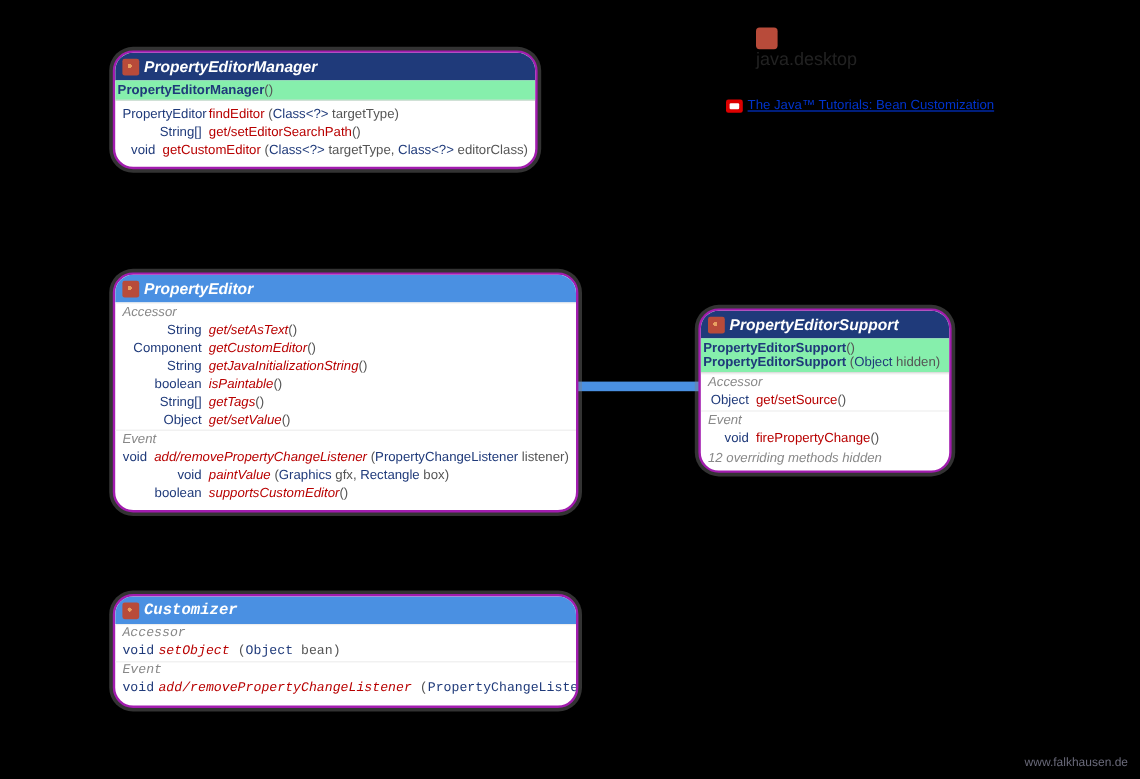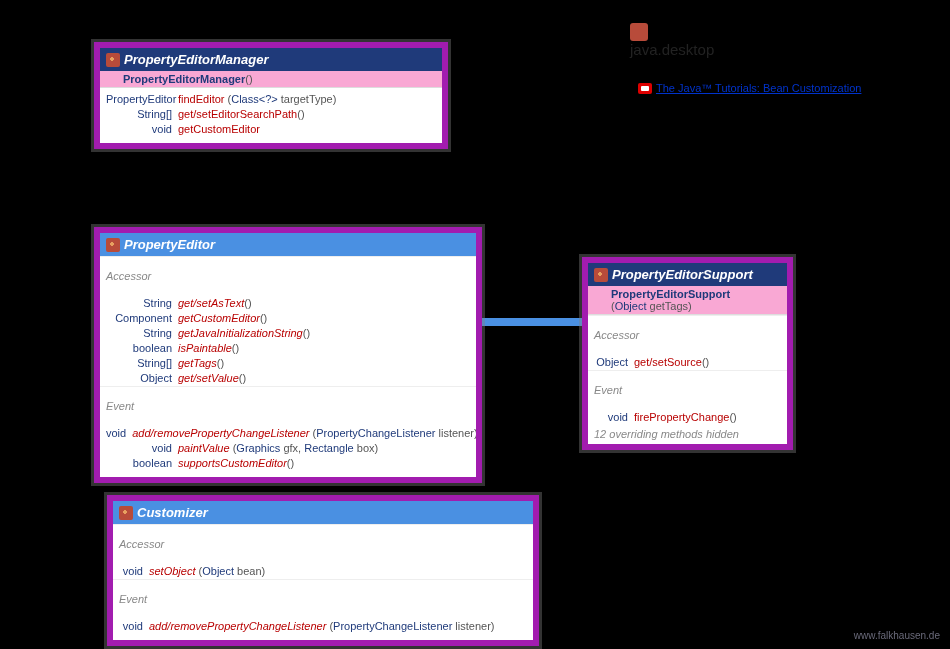--- a/index.html
+++ b/index.html
@@ -9,22 +9,22 @@
     height: 649px;
     background: #000;
     font-family: Arial, Helvetica, sans-serif;
     font-size: 11px;
     position: relative;
     overflow: hidden;
   }
   .box {
     position: absolute;
     background: #fff;
-    border: 6px solid #a21caf;
-    border-radius: 0;
+    border: 2px solid #a21caf;
+    border-radius: 17px;
     box-shadow: 0 0 0 3px rgba(128,128,128,0.4);
     overflow: hidden;
   }
   .box-header {
     background: #1f3a7a;
     color: #fff;
     font-weight: bold;
     font-style: italic;
     padding: 4px 6px;
     font-size: 13px;
@@ -38,39 +38,39 @@
     background: #b84b3a;
     border-radius: 2px;
     display:inline-block;
     position:relative;
   }
   .box-header .icon::after{
     content:""; position:absolute; inset:2px;
     background: radial-gradient(circle at 40% 40%, #e8a060 20%, transparent 21%);
   }
   .constructor-band {
-    background: #f9a8d4;
-    padding: 2px 23px;
+    background: #86efac;
+    padding: 2px 2px;
     border-bottom: 1px solid #ddd;
   }
   .constructor-band .cname { color:#1f3a7a; font-weight:bold; }
   .row {
     display:flex;
     align-items:baseline;
     padding: 0 6px;
     line-height: 15px;
     white-space: nowrap;
   }
   .ret { width: 72px; text-align:right; padding-right:6px; color:#1f3a7a; }
   .method { color:#b80000; font-weight:normal; }
   .method-i { color:#b80000; font-style:italic; }
   .params { color:#555; }
   .ptype { color:#1f3a7a; }
   .section {
-    color:#888; font-style:italic; padding:12px 6px; line-height:15px;
+    color:#888; font-style:italic; padding:0 6px; line-height:15px;
     border-top:1px solid #eee;
   }
   .note {
     color:#888; font-style:italic; padding:2px 6px; line-height:15px;
   }
   .connector {
     position:absolute;
     background:#4a90e2;
     height:8px;
   }
@@ -82,21 +82,21 @@
   }
   .pkg-header .title {
     font-size:20px; font-weight:bold;
     display:flex; align-items:center; gap:4px;
   }
   .pkg-header .title .hicon{
     width:18px;height:18px;background:#b84b3a;border-radius:3px;display:inline-block;
   }
   .pkg-header .sub { font-size:15px; color:#222; margin-top:-2px;}
   .tut-link {
-    position:absolute; top:82px; left:638px;
+    position:absolute; top:82px; left:605px;
     color:#0033cc; text-decoration:underline; font-size:11px;
     display:flex; align-items:center; gap:4px;
   }
   .tut-link .oicon{
     width:14px;height:11px;background:#d00;border-radius:2px;display:inline-block;position:relative;
   }
   .tut-link .oicon::after{
     content:"";position:absolute;left:3px;top:3px;width:8px;height:5px;background:#fff;border-radius:1px;
   }
   .footer-link{
@@ -138,20 +138,21 @@
     <span class="params">&nbsp;(<span class="ptype">Class&lt;?&gt;</span> targetType)</span>
   </div>
   <div class="row">
     <span class="ret">String[]</span>
     <span class="method">get/setEditorSearchPath</span>
     <span class="params">()</span>
   </div>
   <div class="row" style="padding-bottom:6px;">
     <span class="ret">void</span>
     <span class="method">getCustomEditor</span>
+    <span class="params">&nbsp;(<span class="ptype">Class&lt;?&gt;</span> targetType, <span class="ptype">Class&lt;?&gt;</span> editorClass)</span>
   </div>
 </div>
 
 <div class="box" style="top:227px;left:94px;width:388px;">
   <div class="box-header iface">
     <span class="icon"></span>
     <span>PropertyEditor</span>
   </div>
   <div class="section">Accessor</div>
   <div class="row">
@@ -201,38 +202,39 @@
       <span class="params">()</span>
     </div>
 </div>
 
 <div class="box" style="top:257px;left:582px;width:211px;">
   <div class="box-header">
     <span class="icon"></span>
     <span>PropertyEditorSupport</span>
   </div>
   <div class="constructor-band">
-    <div><span class="cname">PropertyEditorSupport</span><span class="params"> (<span class="ptype">Object</span><span> getTags)</span></span></div>
+    <div><span class="cname">PropertyEditorSupport</span><span class="params">()</span></div>
+    <div><span class="cname">PropertyEditorSupport</span><span class="params"> (<span class="ptype">Object</span><span> hidden)</span></span></div>
   </div>
   <div class="section">Accessor</div>
   <div class="row">
       <span class="ret" style="width:40px">Object</span>
       <span class="method">get/setSource</span>
       <span class="params">()</span>
     </div>
   <div class="section">Event</div>
   <div class="row">
       <span class="ret" style="width:40px">void</span>
       <span class="method">firePropertyChange</span>
       <span class="params">()</span>
     </div>
   <div class="note">12 overriding methods hidden</div>
 </div>
 
-<div class="box" style="top:495px;left:107px;width:432px;">
+<div class="box" style="top:495px;left:94px;width:388px;font-family:Liberation Mono, monospace;">
   <div class="box-header iface">
     <span class="icon"></span>
     <span>Customizer</span>
   </div>
   <div class="section">Accessor</div>
   <div class="row">
       <span class="ret" style="width:30px">void</span>
       <span class="method-i">setObject</span>
       <span class="params">&nbsp;(<span class="ptype">Object</span><span> bean)</span></span>
     </div>

